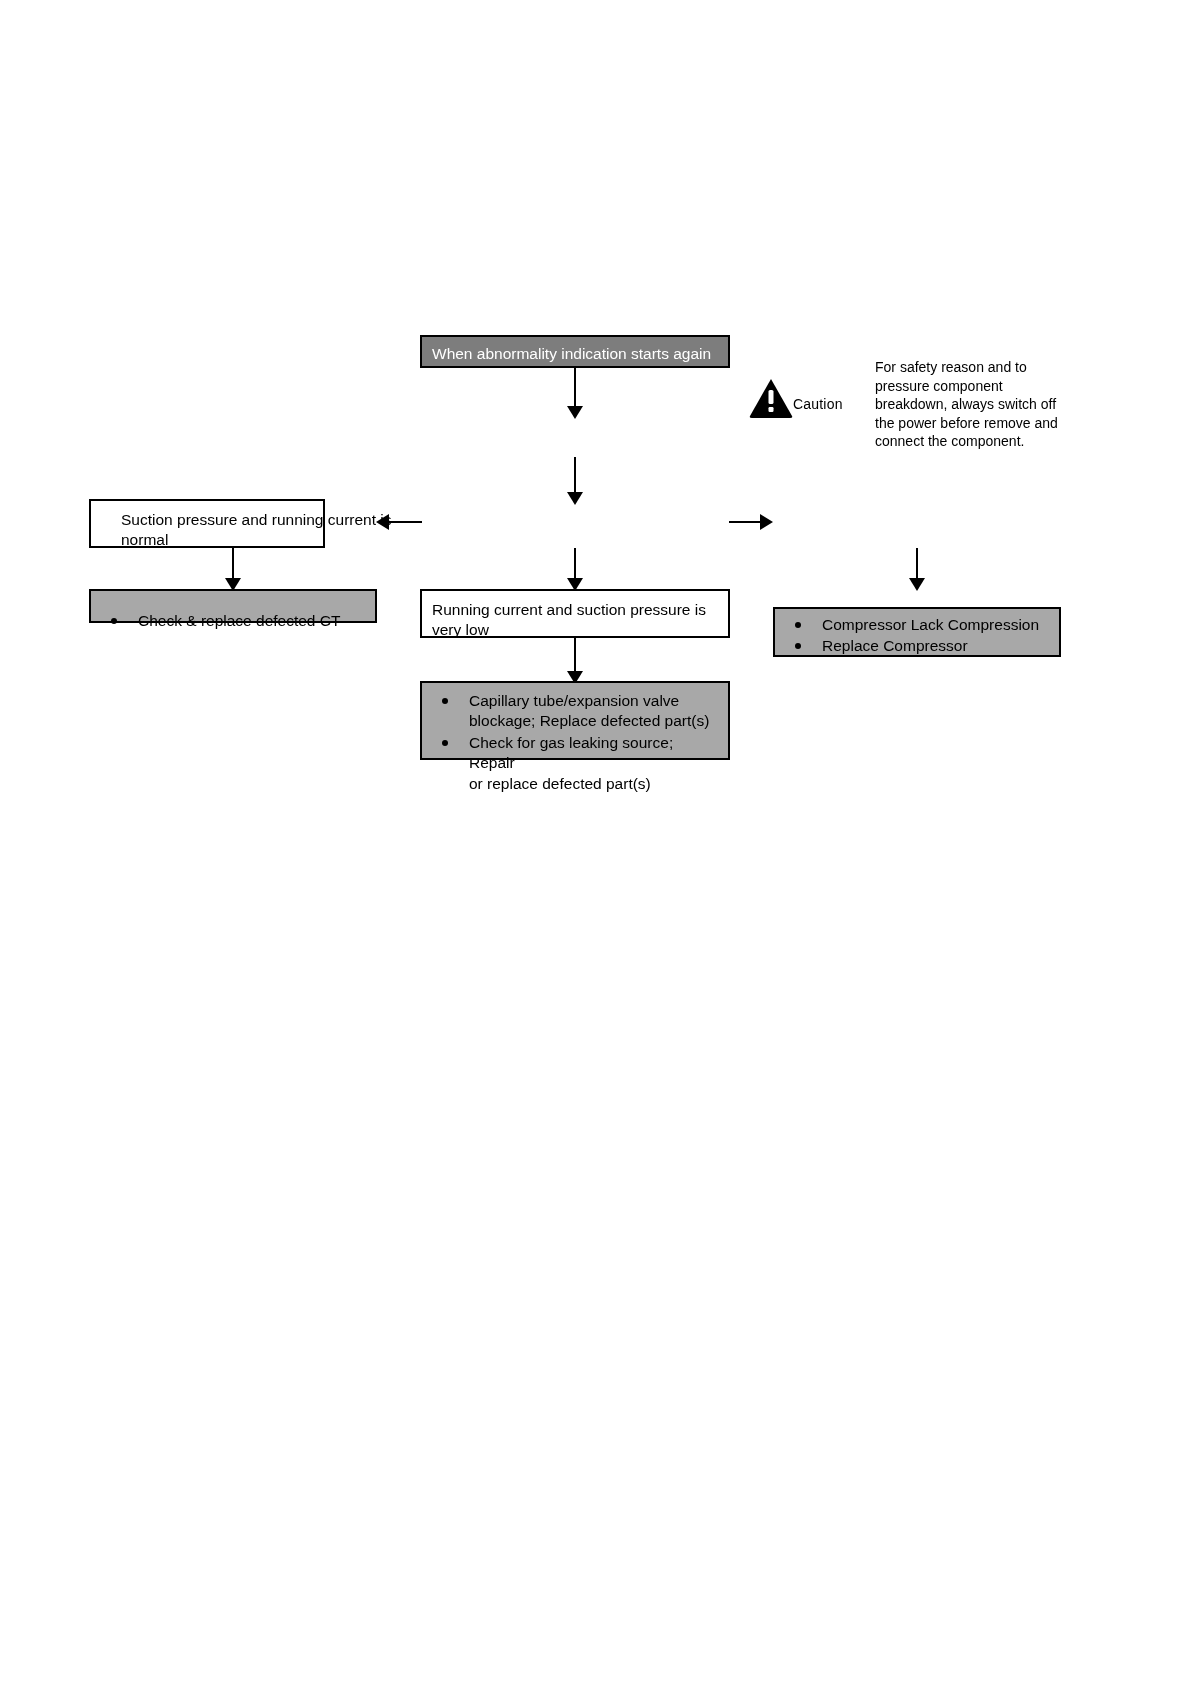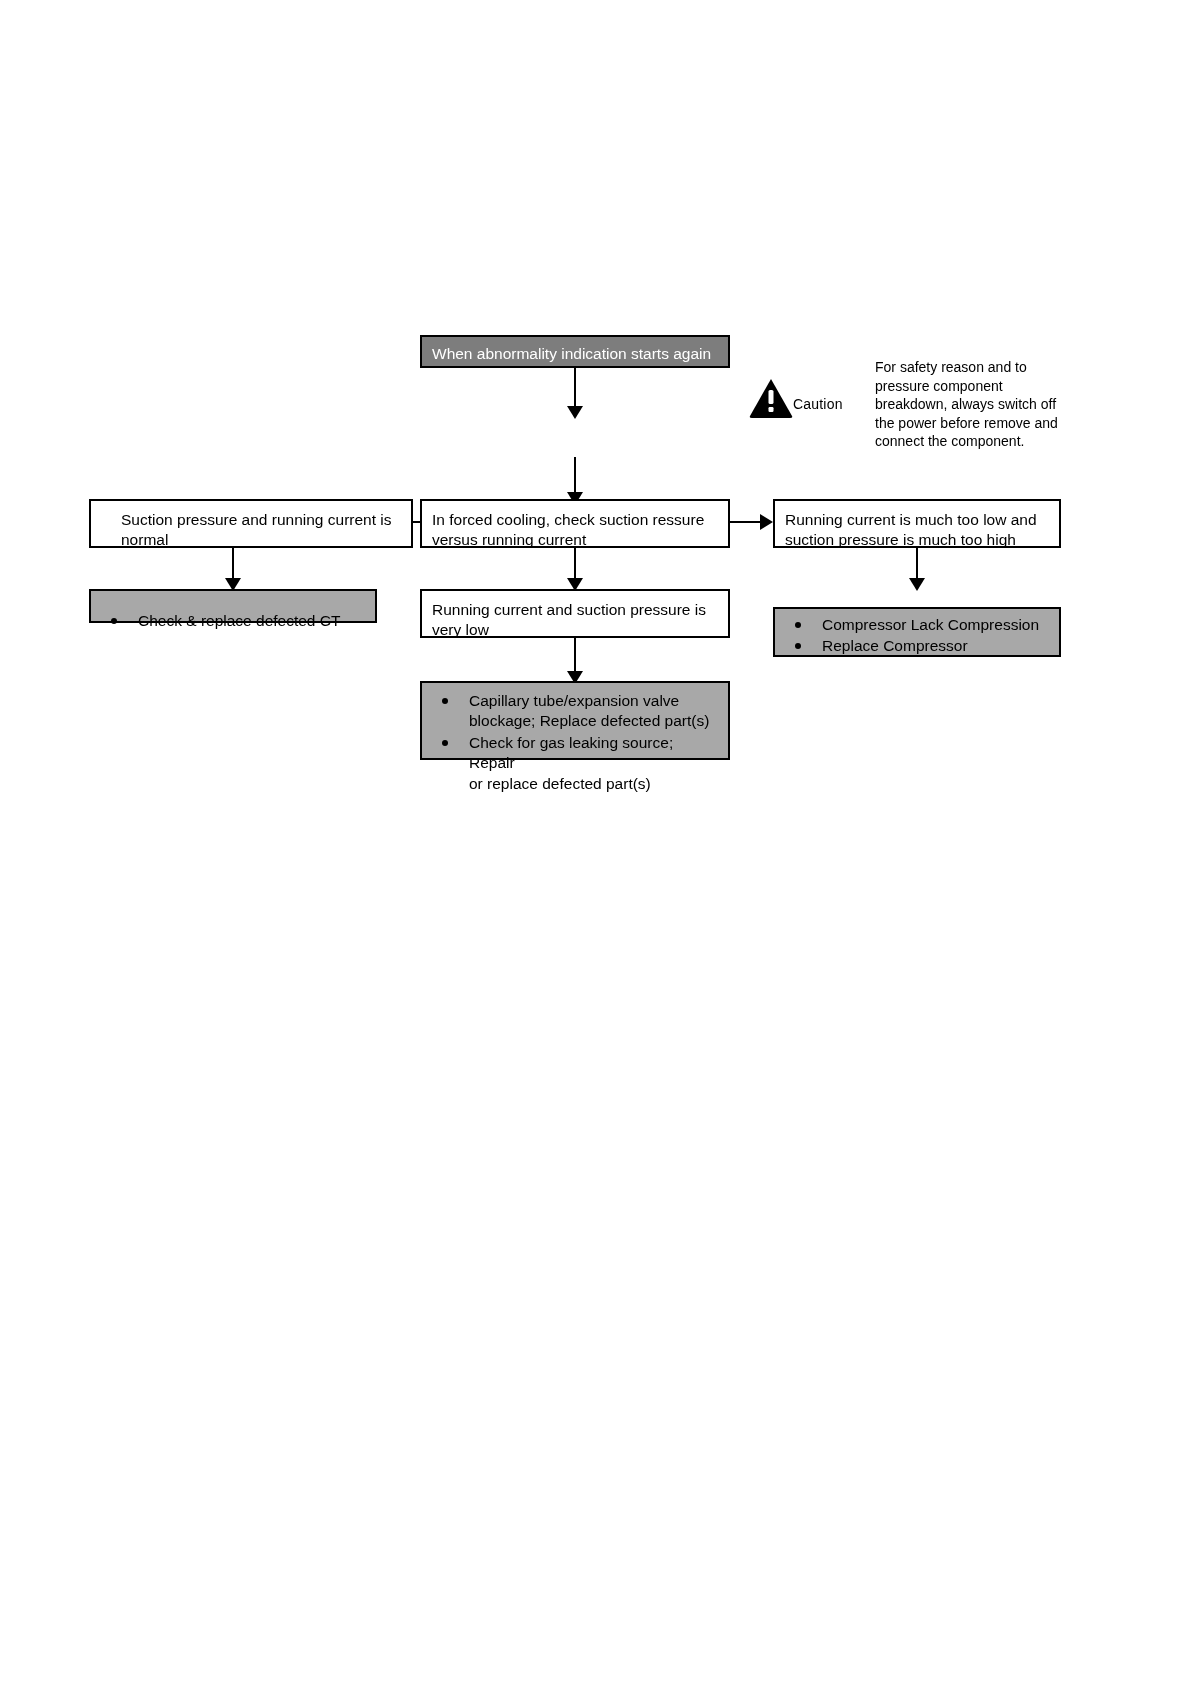--- a/index.html
+++ b/index.html
@@ -161,35 +161,31 @@
     <span class="line">When abnormality indication starts again</span>
   </div>
 
   <div class="vline" style="left:574px; top:368px; height:45px;"></div>
   <div class="arrow-down" style="left:567px; top:406px;"></div>
 
 
   <div class="vline" style="left:574px; top:457px; height:43px;"></div>
   <div class="arrow-down" style="left:567px; top:492px;"></div>
 
-  <div class="node" id="node-forced" style="left:420px; top:499px; width:310px; height:49px;">
-    <span class="line">In forced cooling, check suction ressure</span>
-    <span class="line">versus running current</span>
-  </div>
 
   <div class="hline" style="left:389px; top:521px; width:33px;"></div>
   <div class="arrow-left" style="left:376px; top:514px;"></div>
 
   <div class="hline" style="left:729px; top:521px; width:32px;"></div>
   <div class="arrow-right" style="left:760px; top:514px;"></div>
 
   <div class="vline" style="left:574px; top:548px; height:38px;"></div>
   <div class="arrow-down" style="left:567px; top:578px;"></div>
 
-  <div class="node" id="node-branch-left" style="left:89px; top:499px; width:324px; height:49px;padding-left:30px;">
+  <div class="node" id="node-branch-left" style="left:89px; top:499px; width:236px; height:49px;padding-left:30px;">
     <span class="line">Suction pressure and running current is</span>
     <span class="line">normal</span>
   </div>
 
   <div class="vline" style="left:232px; top:548px; height:38px;"></div>
   <div class="arrow-down" style="left:225px; top:578px;"></div>
 
   <div class="node gray" id="node-branch-left-action" style="left:89px; top:589px; width:288px; height:34px; padding-top:20px;">
     <ul class="bullets">
       <li>
@@ -215,24 +211,20 @@
         <span class="txt">blockage; Replace defected part(s)</span>
       </li>
       <li>
         <span class="dot"></span>
         <span class="txt">Check for gas leaking source; Repair</span>
         <span class="txt">or replace defected part(s)</span>
       </li>
     </ul>
   </div>
 
-  <div class="node" id="node-branch-right" style="left:773px; top:499px; width:288px; height:49px;">
-    <span class="line">Running current is much too low and</span>
-    <span class="line">suction pressure is much too high</span>
-  </div>
 
   <div class="vline" style="left:916px; top:548px; height:38px;"></div>
   <div class="arrow-down" style="left:909px; top:578px;"></div>
 
   <div class="node gray" id="node-branch-right-action" style="left:773px; top:607px; width:288px; height:50px; padding-top:6px;">
     <ul class="bullets">
       <li>
         <span class="dot"></span>
         <span class="txt">Compressor Lack Compression</span>
       </li>

